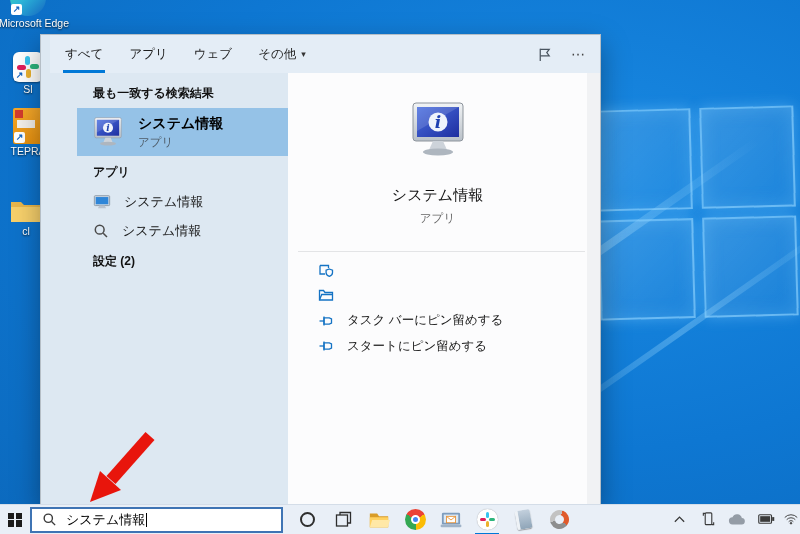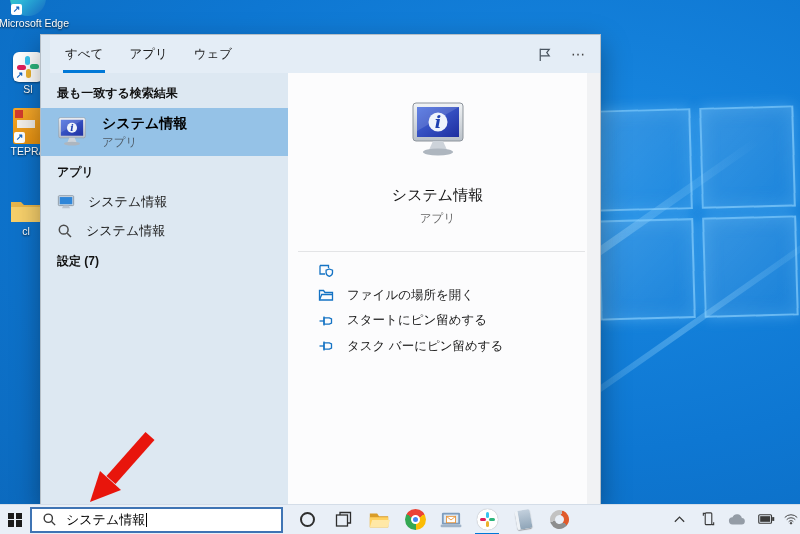--- a/index.html
+++ b/index.html
@@ -37,21 +37,21 @@
     border:1px solid rgba(0,0,0,.18); box-shadow:0 10px 26px rgba(0,0,0,.35); background:#dde8f2; }
   .tabbar { position:absolute; left:0; top:0; right:0; height:38px; background:#e4edf6;
     display:flex; align-items:center; padding-left:15px;margin-left:9px; }
   .tab { position:relative; font-size:12.5px; color:#1f1f1f; margin-right:26px; height:38px;
     display:flex; align-items:center; cursor:default; }
   .tab.active::after { content:""; position:absolute; left:-2px; right:-2px; bottom:0; height:3px; background:#0078d7; }
   .tab .dd { font-size:9px; color:#333; margin-left:5px; }
   .tabbar-right { position:absolute; right:14px; top:0; height:38px; display:flex; align-items:center; gap:18px; }
   .more-dots { font-size:14px; color:#444; letter-spacing:1px; }
 
-  .lpanel { position:absolute; left:0; top:38px; width:274px; bottom:0; background:#dde8f2; }
+  .lpanel { position:absolute; left:0; top:38px; width:274px; bottom:0; background:#dde8f2;padding-left:36px; }
   .sec-h { font-size:12px; font-weight:bold; color:#111; padding:8px 0 6px 16px; }
   .bm-row { height:48px; background:#95c2e7; display:flex; align-items:center; padding-left:14px; }
   .bm-ic { width:34px; height:34px; }
   .bm-txt { margin-left:13px; }
   .bm-title { font-size:14px; font-weight:600; color:#000; }
   .bm-sub { font-size:11.5px; color:#4d5a66; margin-top:2px; }
   .l-row { height:29px; display:flex; align-items:center; padding-left:16px; position:relative; }
   .l-row .txt { font-size:13px; color:#1b1b1b; margin-left:13px; }
   .l-row .chev { position:absolute; right:12px; top:50%; transform:translateY(-58%); font-size:16px; color:#454545; }
 
@@ -152,20 +152,24 @@
     <div class="tabbar">
       <div class="tab active">
           <span>すべて</span>
         </div>
       <div class="tab">
           <span>アプリ</span>
         </div>
       <div class="tab">
           <span>ウェブ</span>
         </div>
+      <div class="tab">
+          <span>その他</span>
+          <span class="dd">▾</span>
+        </div>
       <div class="tabbar-right">
         <svg width="17" height="17" viewBox="0 0 18 18" fill="none" stroke="#4a5560" stroke-width="1.3">
           <path d="M4.5 16 L4.5 3"></path>
             <path d="M4.5 3.5 h9.5 l-2.6 3.5 2.6 3.5 H4.5"></path>
         </svg>
         <span class="more-dots">⋯</span>
       </div>
     </div>
 
     <div class="lpanel">
@@ -210,21 +214,21 @@
 
       <div class="l-row">
         <svg width="16" height="16" viewBox="0 0 16 16" fill="none" stroke="#4a4a4a" stroke-width="1.5">
           <circle cx="6.7" cy="6.7" r="4.4"></circle>
             <path d="M10.2 10.2 L14 14"></path>
         </svg>
         <span class="txt">システム情報</span>
         <span class="chev">›</span>
       </div>
 
-      <div class="sec-h">設定 (7)</div>
+      <div class="sec-h">設定 (2)</div>
     </div>
 
     <div class="rpanel">
       <div class="scrolltrack"></div>
       <div class="detail">
         <svg class="bigic" viewBox="0 0 64 64">
           <rect x="7" y="5" width="50" height="38" rx="3" fill="url(#frmA)" stroke="#8d949c"></rect>
           <rect x="11" y="9" width="42" height="30" fill="url(#scrA)"></rect>
           <path d="M11 9 L53 9 L11 33 Z" fill="rgba(255,255,255,.14)"></path>
           <circle cx="32" cy="24" r="9.5" fill="#eef3fb"></circle>
@@ -241,38 +245,37 @@
               <path d="M2 3.5 h8.5 v2.5"></path>
                 <path d="M2 3.5 v8.5 h5"></path>
               <path d="M11.3 7 l3.2 1.1 v2.7 c0 1.9-1.6 3-3.2 3.5 c-1.6-.5-3.2-1.6-3.2-3.5 v-2.7 z"></path>
             </svg>
           </div>
           <div class="act">
             <svg class="aic" viewBox="0 0 16 16" fill="none" stroke="#1573c4" stroke-width="1.3">
               <path d="M1.5 3.5 h4 l1.5 2 h7.5 v7.5 h-13 z"></path>
                 <path d="M1.5 13 l2.2-5.5 h10.8"></path>
             </svg>
-            <span class="atxt">ファイルの場所を開く</span>
+          </div>
+          <div class="act">
+            <svg class="aic" viewBox="0 0 16 16" fill="none" stroke="#1573c4" stroke-width="1.3">
+              <path d="M1.5 8 H6"></path>
+                <path d="M6 3.5 V12.5"></path>
+                <path d="M6 4.8 h5.3 l2.2 1.1 v4.2 l-2.2 1.1 H6 z"></path>
+            </svg>
+            <span class="atxt">タスク バーにピン留めする</span>
           </div>
           <div class="act">
             <svg class="aic" viewBox="0 0 16 16" fill="none" stroke="#1573c4" stroke-width="1.3">
               <path d="M1.5 8 H6"></path>
                 <path d="M6 3.5 V12.5"></path>
                 <path d="M6 4.8 h5.3 l2.2 1.1 v4.2 l-2.2 1.1 H6 z"></path>
             </svg>
             <span class="atxt">スタートにピン留めする</span>
           </div>
-          <div class="act">
-            <svg class="aic" viewBox="0 0 16 16" fill="none" stroke="#1573c4" stroke-width="1.3">
-              <path d="M1.5 8 H6"></path>
-                <path d="M6 3.5 V12.5"></path>
-                <path d="M6 4.8 h5.3 l2.2 1.1 v4.2 l-2.2 1.1 H6 z"></path>
-            </svg>
-            <span class="atxt">タスク バーにピン留めする</span>
-          </div>
         </div>
       </div>
     </div>
   </div>
 
   <svg class="arrow-svg" width="90" height="80" viewBox="0 0 90 80">
     <line x1="72" y1="6" x2="33" y2="50" stroke="#e8150c" stroke-width="12"></line>
     <polygon points="12,72 43,60 22,41" fill="#e8150c"></polygon>
   </svg>
 

